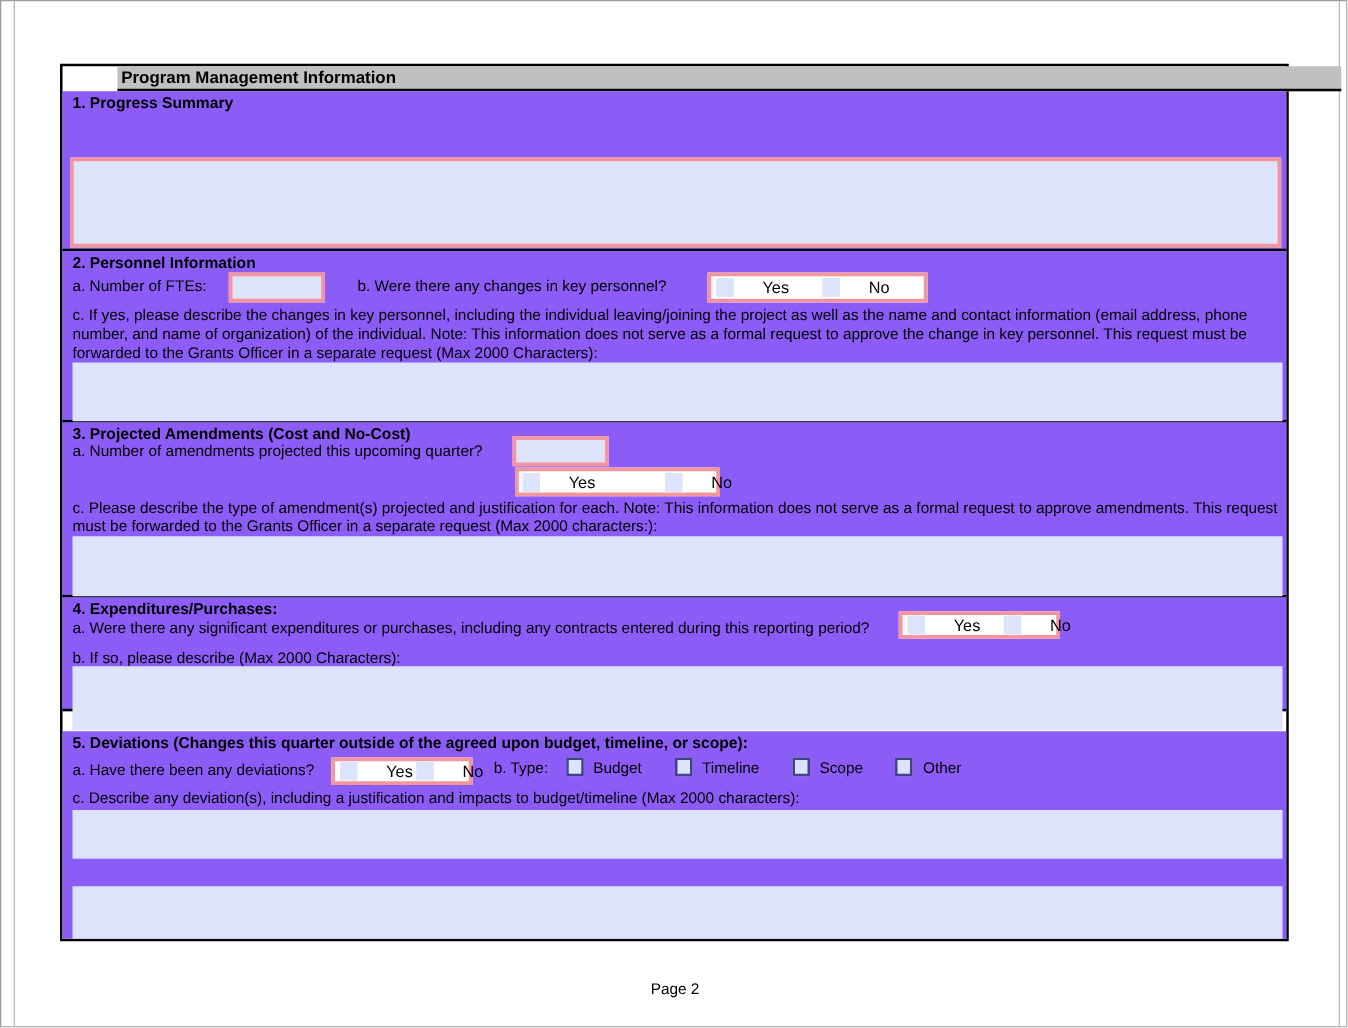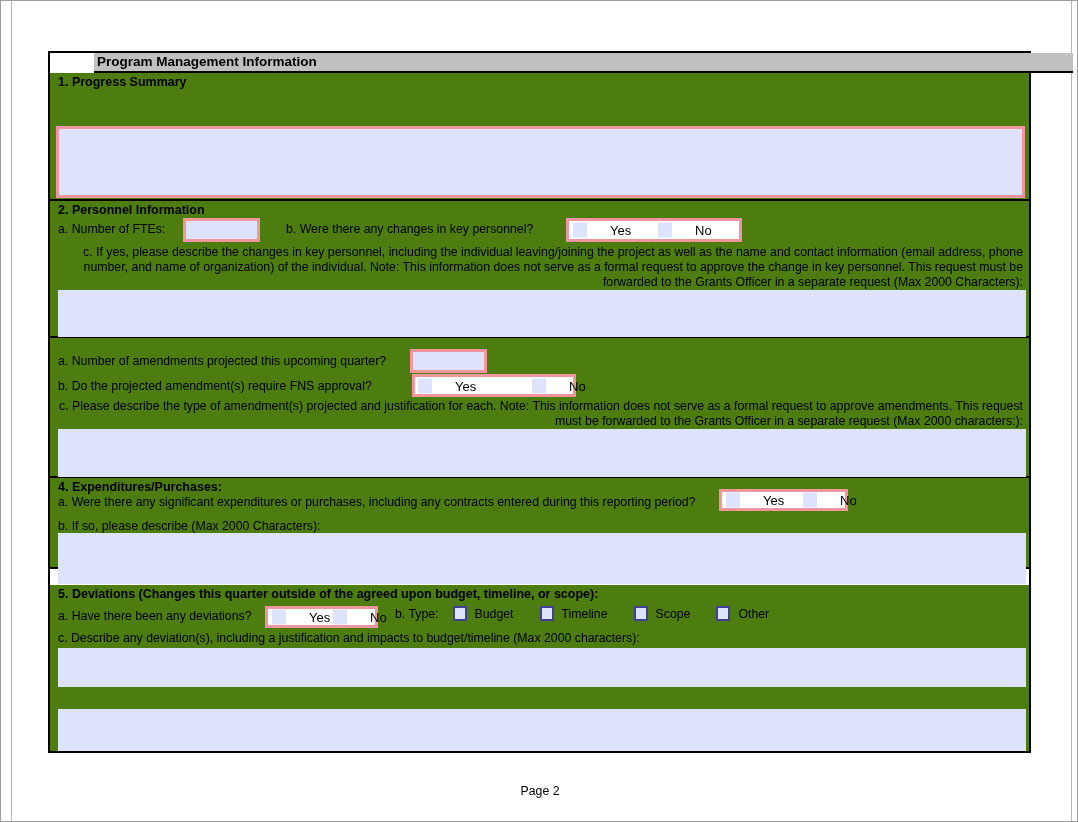--- a/index.html
+++ b/index.html
@@ -16,21 +16,21 @@
     position:absolute; left:47px; top:50px; width:983px; height:702px;
     border:2px solid #000; box-sizing:border-box; background:#fff;
   }
   .form-header {
     position:absolute; left:0; top:0; width:100%; height:20px;
     background:#c0c0c0; border-bottom:2px solid #000; box-sizing:border-box;
     font-weight:bold; font-size:13.5px; line-height:17px; padding-left:3px;margin-left:44px;
   }
   .section {
     position:absolute; left:0; width:100%; box-sizing:border-box;
-    border-bottom:2px solid #000; background:#4d7c0f;text-align:right;
+    border-bottom:2px solid #000; background:#8b5cf6;
   }
   #s1 { top:20px;  height:128px; }
   #s2 { top:148px; height:137px; }
   #s3 { top:285px; height:140px; }
   #s4 { top:425px; height:91px; }
   #s5 { top:532px; height:166px; border-bottom:none; }
 
   .sec-title { position:absolute; left:8px; top:2px; font-weight:bold; font-size:12.5px; }
   .para { position:absolute; left:8px; right:6px; font-size:12.3px; line-height:15.2px; }
   .inline-label { position:absolute; font-size:12.3px; white-space:nowrap; }
@@ -100,23 +100,23 @@
           <div class="yn-cb"></div>
           <span class="yn-text">No</span>
         </div>
       </div>
 
       <div class="para" style="top:44px;">c. If yes, please describe the changes in key personnel, including the individual leaving/joining the project as well as the name and contact information (email address, phone number, and name of organization) of the individual. Note: This information does not serve as a formal request to approve the change in key personnel. This request must be forwarded to the Grants Officer in a separate request (Max 2000 Characters):</div>
       <div class="flat-field" style="left:8px; top:89px; width:968px; height:47px;"></div>
     </div>
 
     <div class="section" id="s3">
+      <div class="sec-title">3. Projected Amendments (Cost and No-Cost)</div>
       <div class="inline-label" style="left:8px; top:16px;">a. Number of amendments projected this upcoming quarter?</div>
       <div class="small-field" style="left:360px; top:11px; width:77px; height:24px;"></div>
-      <div class="inline-label" style="left:8px; top:41px;">b. Do the projected amendment(s) require FNS approval?</div>
 
       <div class="yn-group" style="left:362px; top:36px; width:164px; height:23px;">
         <div class="yn-option" style="left:3px;">
           <div class="yn-cb"></div>
           <span class="yn-text">Yes</span>
         </div>
         <div class="yn-option" style="left:117px;">
           <div class="yn-cb"></div>
           <span class="yn-text">No</span>
         </div>

